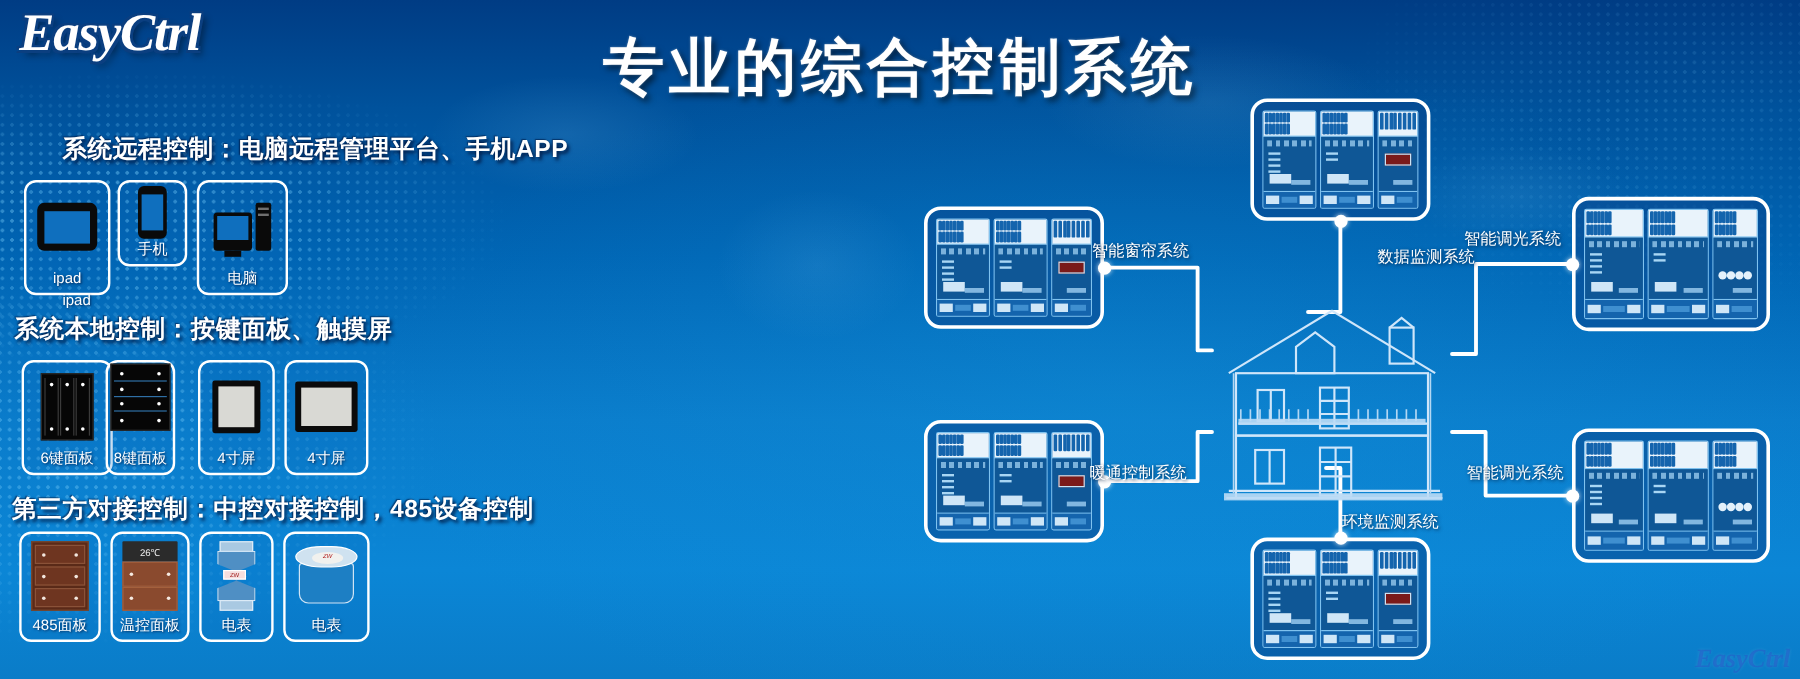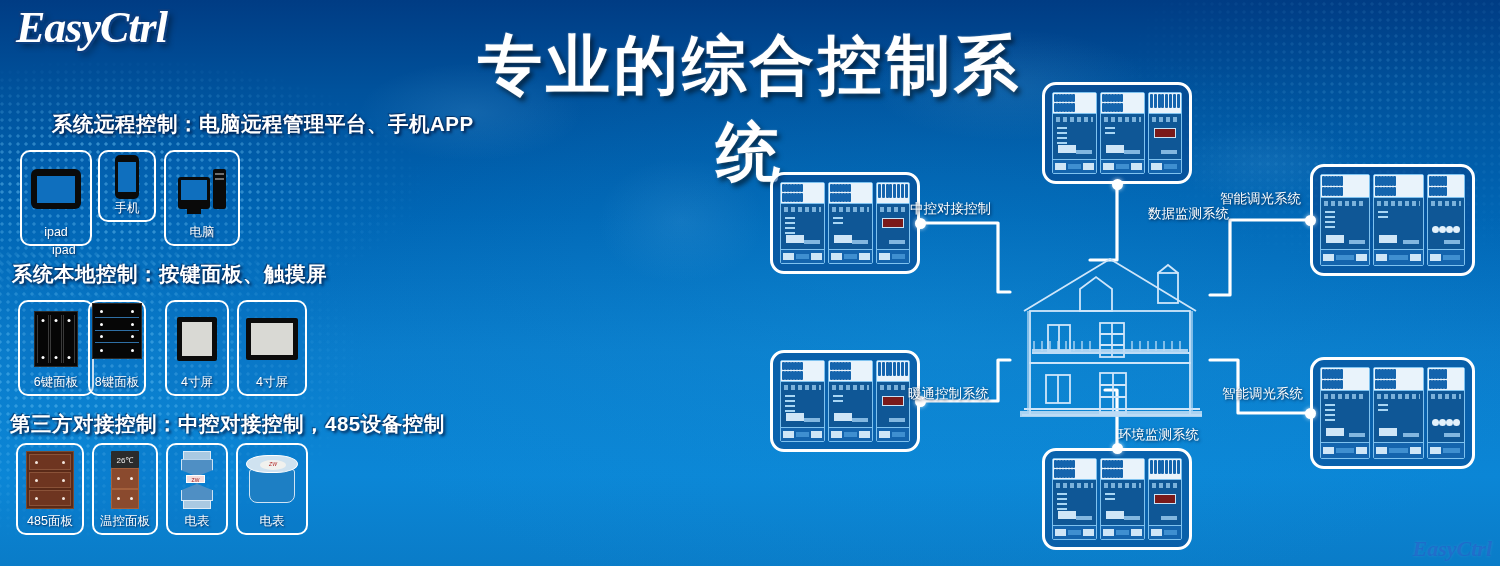--- a/index.html
+++ b/index.html
@@ -57,21 +57,21 @@
     text-shadow:
       2px 0 0 #0b3f80, -2px 0 0 #0b3f80, 0 2px 0 #0b3f80, 0 -2px 0 #0b3f80,
       2px 2px 0 #0b3f80, -2px -2px 0 #0b3f80, 2px -2px 0 #0b3f80, -2px 2px 0 #0b3f80,
       4px 4px 6px rgba(0,0,0,.45);
   }
 
   
   #main-title {
     position: absolute; left: 470px; top: 22px; width: 560px;
     text-align: center;
-    font-size: 64px; font-weight: bold;
+    font-size: 51px; font-weight: bold;
     letter-spacing: 4px;
     color: #ffffff;
     text-shadow: 3px 4px 5px rgba(0,0,0,.55), 0 0 2px rgba(255,255,255,.4);
   }
 
   
   .sec-head {
     position: absolute;
     font-size: 20.5px; font-weight: bold; color: #ffffff;
     letter-spacing: .5px; white-space: nowrap;
@@ -154,21 +154,21 @@
   .screen4 i { display:block; background:#d9d9d4; }
   #scr-a i { width:30px; height:34px; }
   #scr-b i { width:42px; height:32px; }
 
   .p485 { width:48px; height:58px; background:#5a2a18; border:1px solid #7a4a30;
           display:flex; flex-direction:column; gap:2px; padding:2px; }
   .p485 b { flex:1; background:#6e3520; border:1px solid #8a5238; display:flex;
             align-items:center; justify-content:space-between; padding:0 5px; }
   .p485 b::before, .p485 b::after { content:""; width:3px;height:3px;border-radius:50%;background:#f2e6dd;}
 
-  .ptemp { width:28px; height:58px; display:flex; flex-direction:column; gap:0; }
+  .ptemp { width:46px; height:58px; display:flex; flex-direction:column; gap:0; }
   .ptemp .disp { height:17px; background:#2b2b2b; color:#eee; font-size:8px;
                  display:flex; align-items:center; justify-content:center; border-radius:1px;}
   .ptemp b { flex:1; background:#8a4a2e; border:1px solid #a4603c; display:flex;
              align-items:center; justify-content:space-between; padding:0 5px; }
   .ptemp b::before, .ptemp b::after { content:""; width:3px;height:3px;border-radius:50%;background:#f6eae1;}
 
   .meter1 { width:40px; height:58px; position:relative; }
   .meter1 .body { position:absolute; left:4px; top:8px; width:32px; height:42px;
                   background:#4f8fc4; clip-path: polygon(0 0,100% 0,100% 26%,22% 50%,100% 74%,100% 100%,0 100%,0 74%,78% 50%,0 26%);
                   border:1px solid #cfe4f5;}
@@ -1060,21 +1060,21 @@
       </div>
     </div>
 
     <div class="node" style="left:155px; top:158px;"></div>
     <div class="node" style="left:352px; top:119px;"></div>
     <div class="node" style="left:545px; top:155px;"></div>
     <div class="node" style="left:155px; top:336px;"></div>
     <div class="node" style="left:352px; top:383px;"></div>
     <div class="node" style="left:545px; top:348px;"></div>
 
-    <div class="diag-label" id="lbl-curtain">中控对接控制</div>
+    <div class="diag-label" id="lbl-curtain">智能窗帘系统</div>
     <div class="diag-label" id="lbl-data">数据监测系统</div>
     <div class="diag-label" id="lbl-light">智能调光系统</div>
     <div class="diag-label" id="lbl-hvac">暖通控制系统</div>
     <div class="diag-label" id="lbl-env">环境监测系统</div>
     <div class="diag-label" id="lbl-dim">智能调光系统</div>
   </div>
 
   <div id="watermark">EasyCtrl</div>
 </div>
 

